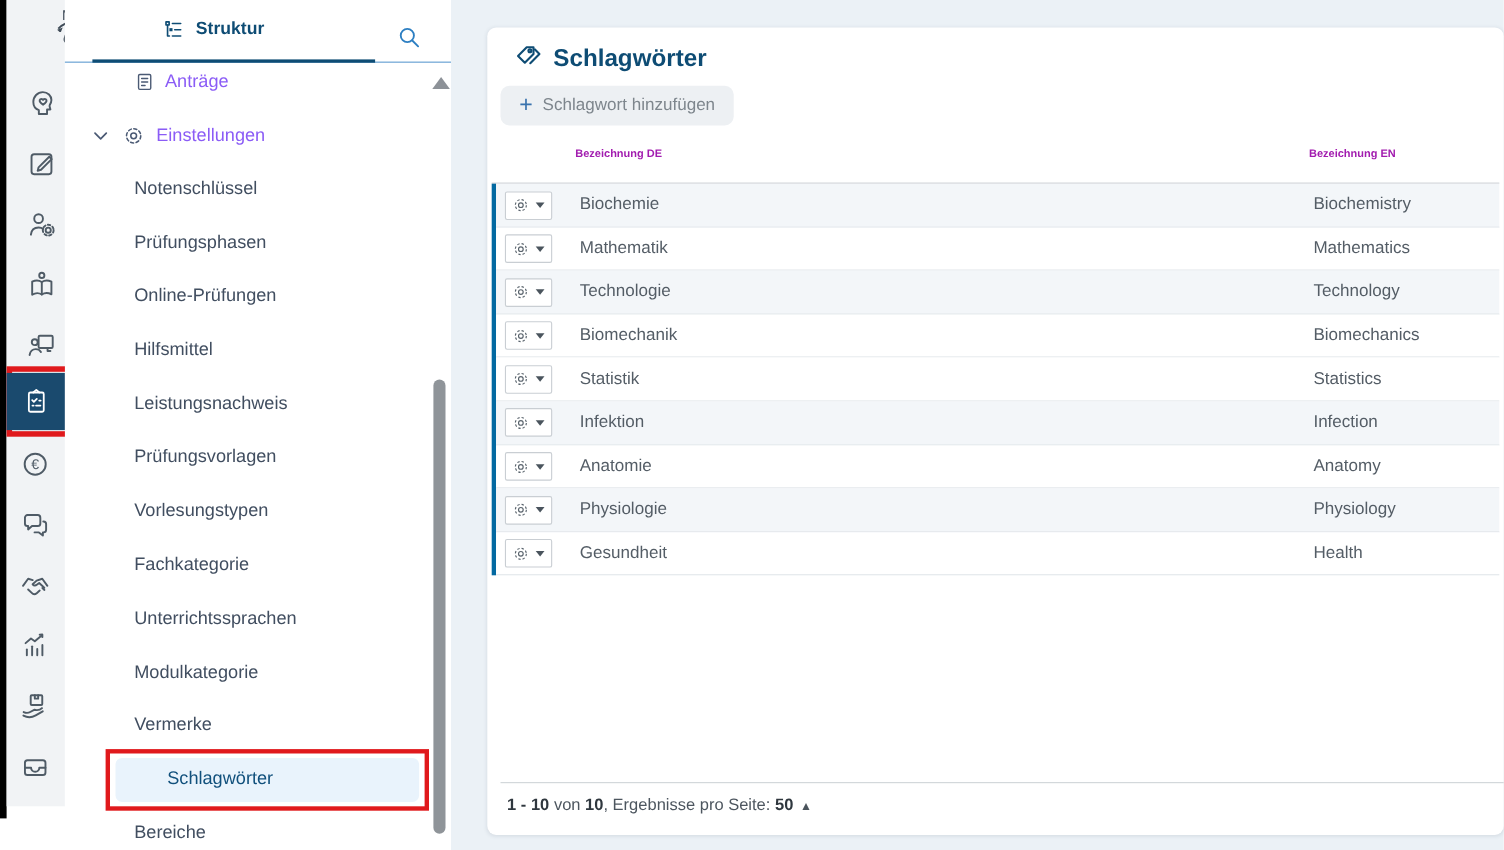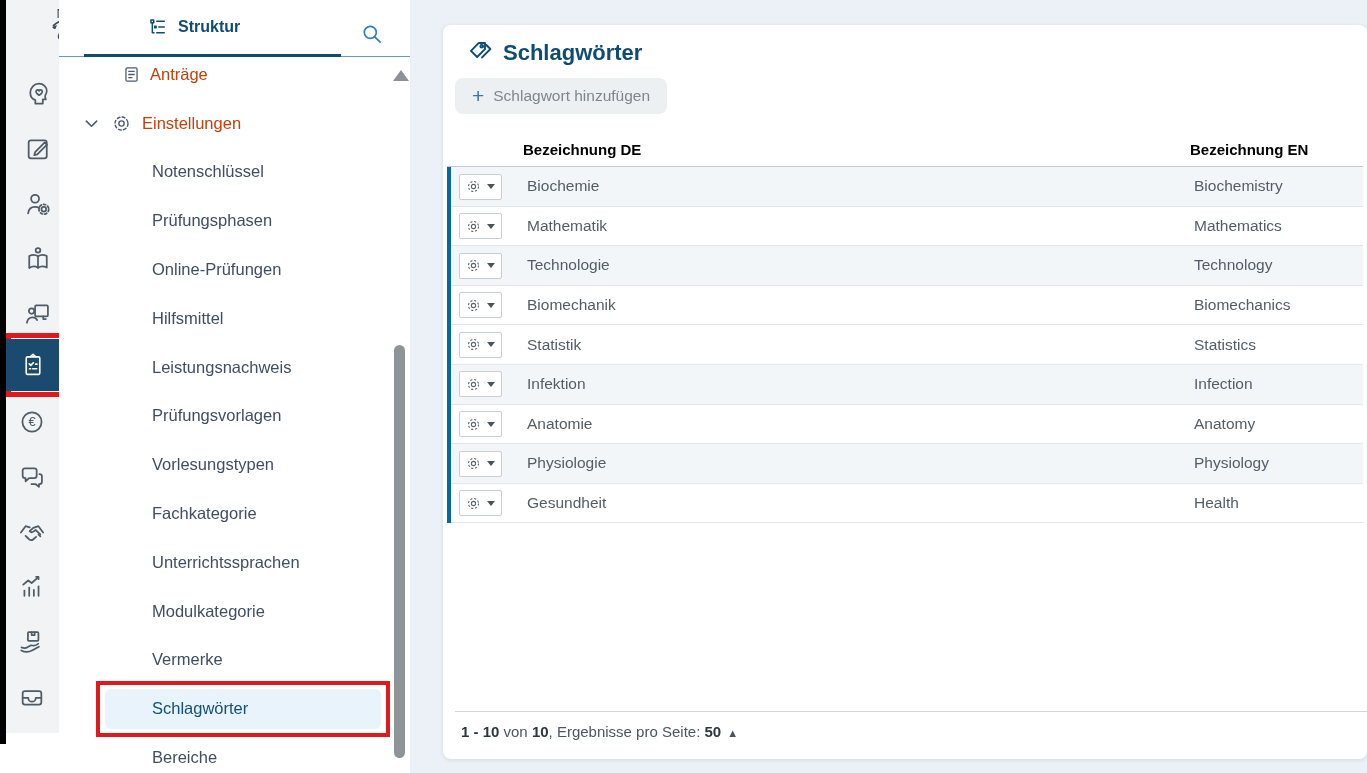--- a/index.html
+++ b/index.html
@@ -28,24 +28,24 @@
   #sidebar { left:59px; top:0; width:351px; height:773px; background:#fff;border-radius:31px; }
   #tabbar { position:absolute; left:0; top:0; width:351px; height:57px; background:#fff; }
   .tab { position:absolute; left:89px; top:17px; display:flex; align-items:center; gap:10px; cursor:pointer; }
   .tab-label { font-size:16px; font-weight:bold; color:#0e4c74; }
   .tabline { position:absolute; left:0; right:0; top:56px; height:1px; background:#5d9bd0; }
   .tab-underline { position:absolute; left:25px; top:54px; width:257px; height:3px; background:#0e4c74; }
   .search-btn { position:absolute; left:301px; top:22px; width:24px; height:24px; cursor:pointer; }
 
   #nav { position:absolute; left:0; top:57px; right:0; bottom:0; overflow:hidden; }
   .nav-row { height:48.8px; display:flex; align-items:center; font-size:16.5px;
-             color:#c2410c; cursor:pointer; }
+             color:#8b5cf6; cursor:pointer; }
   .nav-row.first { margin-top:-7px; padding-left:63px; gap:9px; }
   .nav-row.parent { padding-left:23px; gap:10px; }
-  .nav-sub { height:48.8px; display:flex; align-items:center; padding-left:93px;
+  .nav-sub { height:48.8px; display:flex; align-items:center; padding-left:63px;
              font-size:16.5px; color:#414e60; cursor:pointer; }
   .nav-sub.sel { padding:0; position:relative; }
   .pill { margin-left:46px; width:276px; height:40px; border-radius:6px; background:#e9f3fc;
           color:#11507c; display:flex; align-items:center; padding-left:47px; position:relative; }
   .annotation-box { position:absolute; left:-9px; right:-9px; top:-8px; bottom:-8px;
                     border:4px solid #e0191c; pointer-events:none; }
   .tree-ic svg { stroke:#4b5a74; fill:none; stroke-width:1.6; stroke-linecap:round; stroke-linejoin:round; }
 
   
   .sb-up { position:absolute; left:334px; top:70px; width:0; height:0; cursor:pointer;
@@ -62,21 +62,21 @@
   .title-row svg { stroke:#0e4c74; fill:none; stroke-width:1.7; stroke-linecap:round; stroke-linejoin:round; }
   .page-title { font-size:22px; font-weight:bold; color:#0e4c74; }
   .add-btn { position:absolute; left:12px; top:53px; height:36px; border:none; border-radius:8px;
              background:#edf0f3; display:flex; align-items:center; gap:9px; padding:0 17px;
              cursor:pointer; font-family:inherit; }
   .add-plus { font-size:21px; color:#3a73ae; line-height:1; margin-top:-2px; }
   .add-label { font-size:15.5px; color:#7e868d; }
 
   .thead { position:absolute; left:4px; right:4px; top:110px; height:32px;
            border-bottom:1px solid #c6cbd0; }
-  .th { position:absolute; bottom:8px; font-size:15px; font-weight:bold; color:#000000; }
+  .th { position:absolute; bottom:20px; font-size:10px; font-weight:bold; color:#a21caf; }
   .th-de { left:76px; } .th-en { left:743px; }
   .tbody { position:absolute; left:4px; right:4px; top:142px; border-left:4px solid #0369a1; }
   .trow { position:relative; height:39.6px; border-bottom:1px solid #e2e6ea; background:#fff; }
   .trow.alt { background:#f3f6f9; }
   .gear-btn { position:absolute; left:8px; top:6.5px; width:43px; height:26px; background:#fff;
               border:1px solid #c9ced3; border-radius:2px; display:flex; align-items:center;
               justify-content:center; gap:6px; cursor:pointer; }
   .gear-btn svg { stroke:#5a646d; fill:none; stroke-width:1.7; }
   .caret-down { width:0; height:0; border-left:4.5px solid transparent;
                 border-right:4.5px solid transparent; border-top:5.5px solid #4a545d; }

